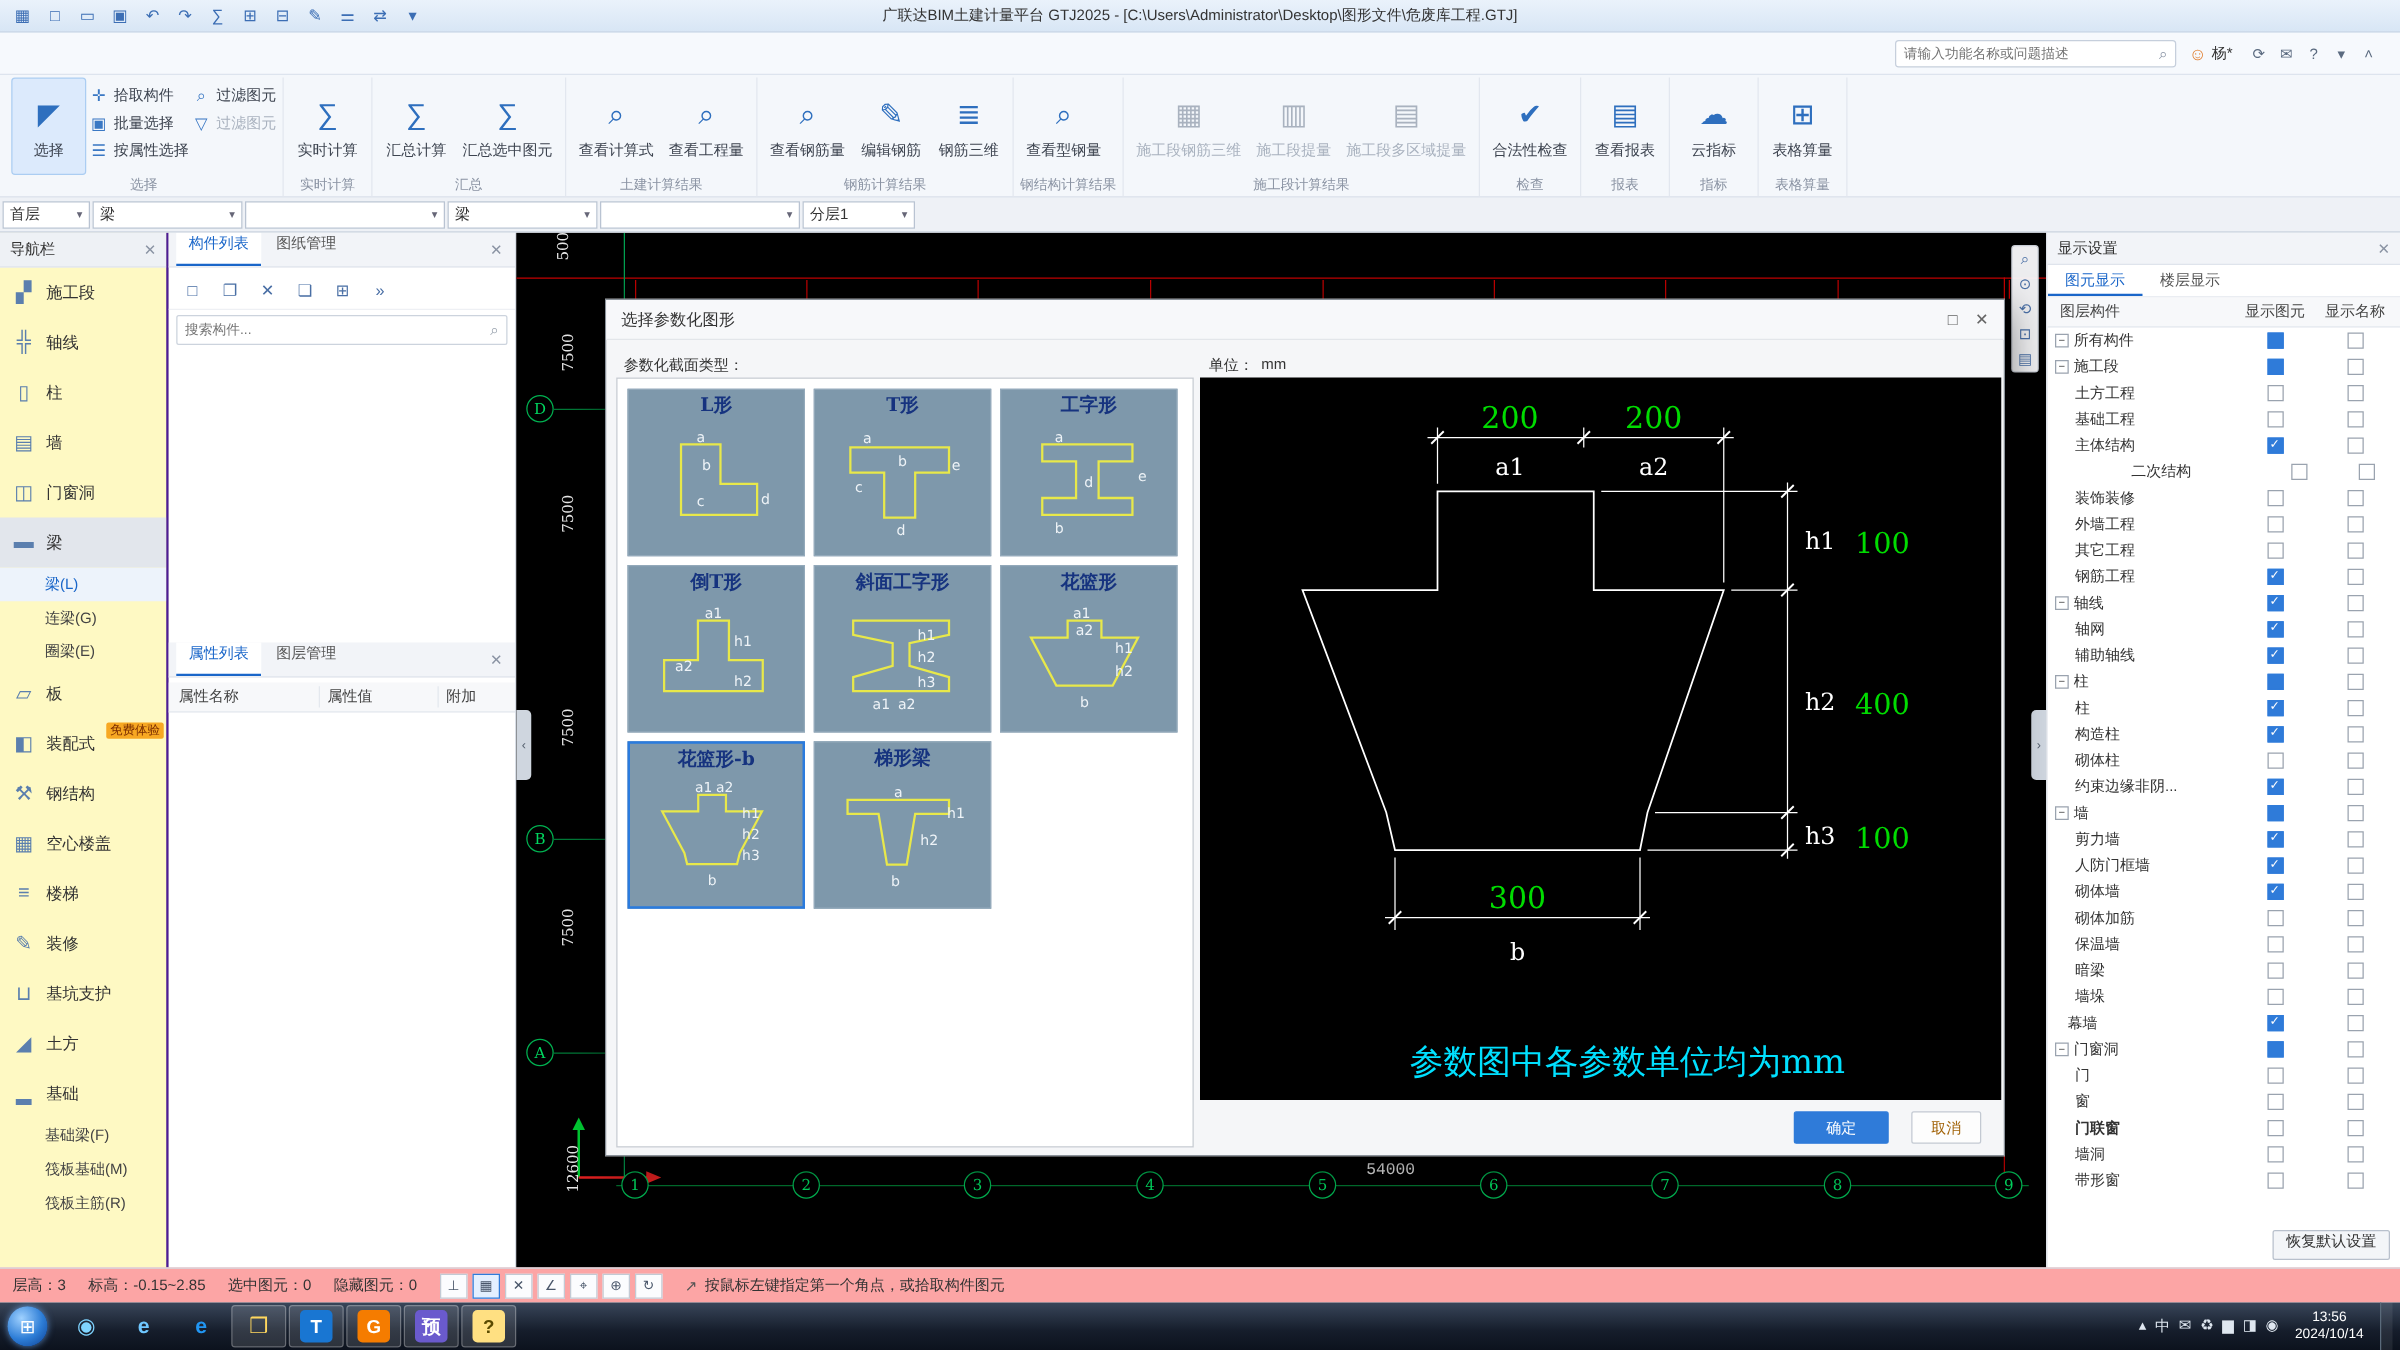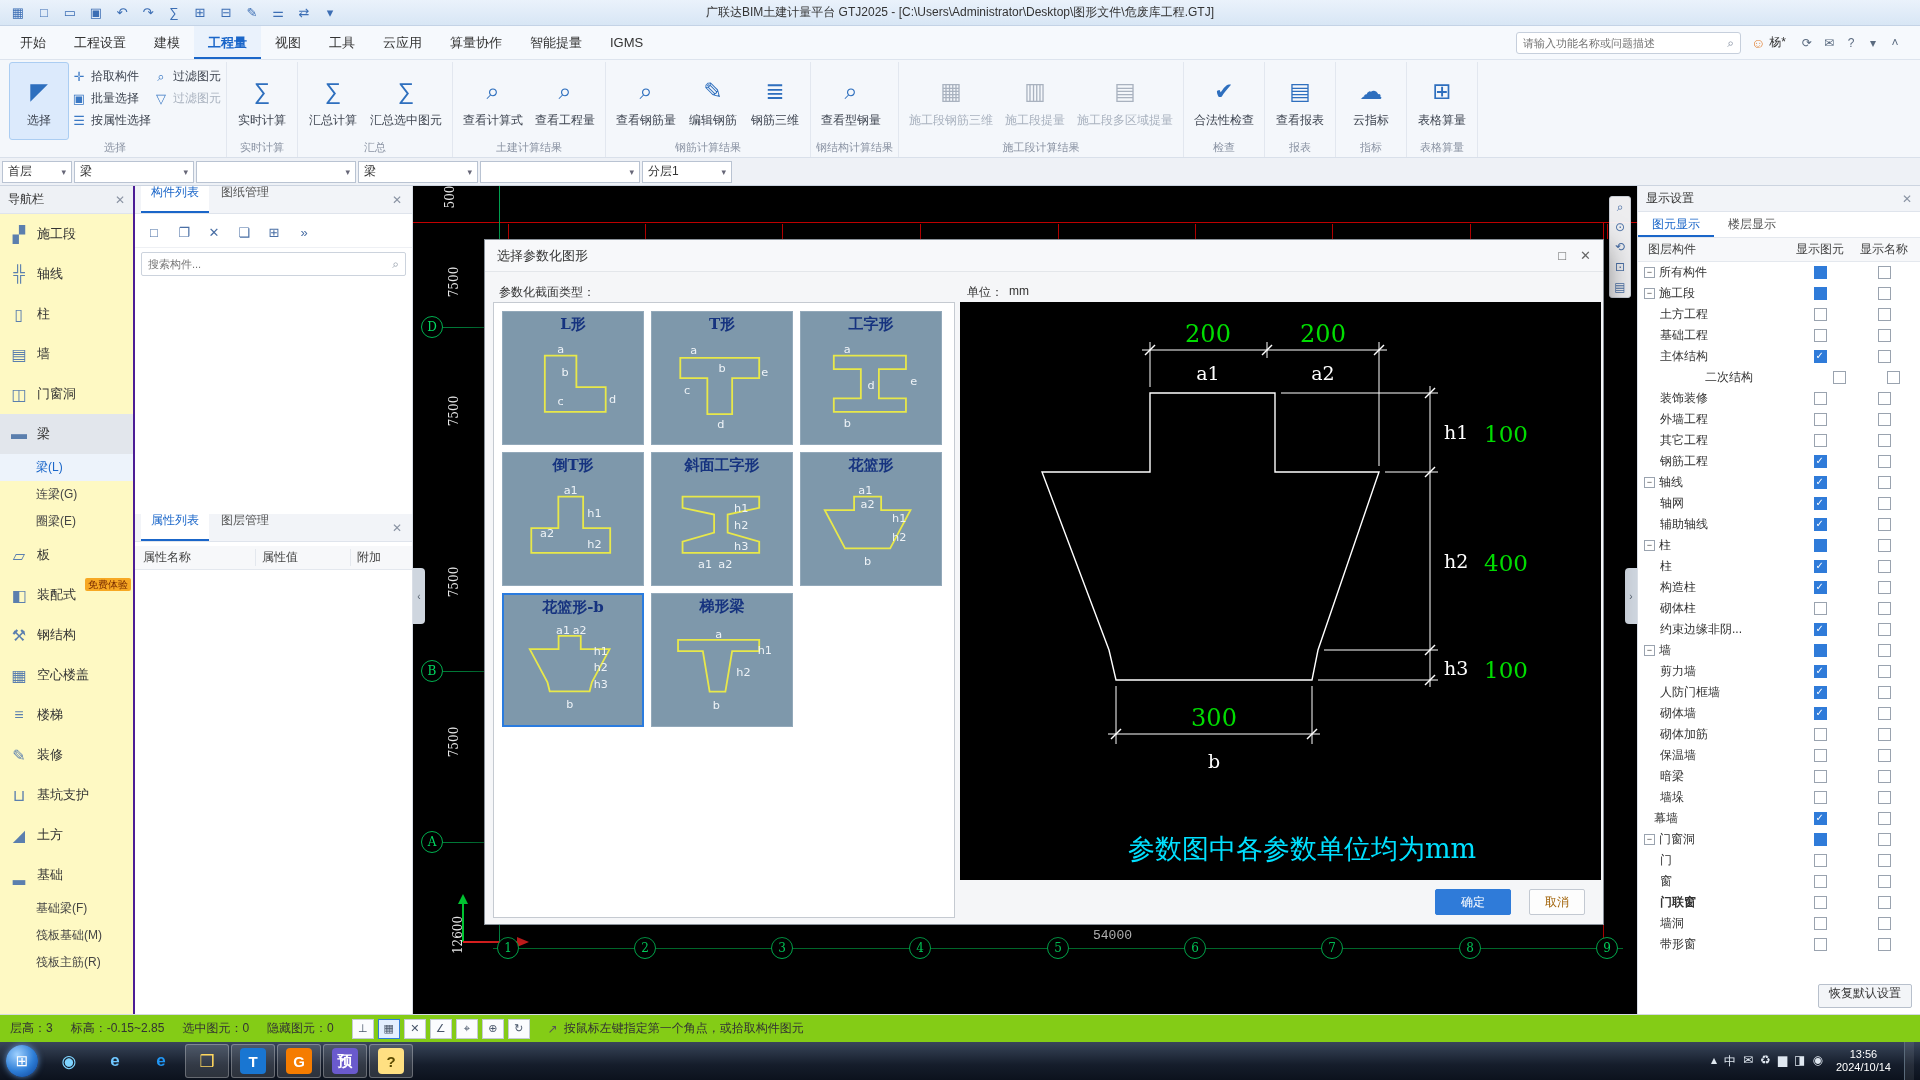--- a/index.html
+++ b/index.html
@@ -49,21 +49,21 @@
 .ln-x{color:#8a93a3;cursor:pointer}
 .ln-item{height:40px;display:flex;align-items:center;gap:8px;padding:0 9px;font-size:13px;color:#333;cursor:pointer;position:relative}
 .ln-item .ni{width:20px;font-size:16px;color:#5b7fae;text-align:center}
 .ln-item.active{background:#e2e6ec}
 .ln-sub{height:27px;padding-left:36px;font-size:12px;display:flex;align-items:center;color:#444;cursor:pointer}
 .ln-sub.current{color:#1a66c9;background:#edf3fb}
 .badge{position:absolute;right:2px;top:3px;background:#f7a823;color:#7a2d00;font-size:10px;padding:1px 3px;border-radius:2px;line-height:1.1}
 
 .panel2{position:absolute;left:135px;top:0;bottom:0;width:278px;background:#fff;border-right:1px solid #d9dee6}
 .p2-tabs{position:absolute;left:0;right:0;height:28px;background:#f2f4f8;border-bottom:1px solid #dfe4ec;display:flex;align-items:center;padding:0 6px;gap:2px}
-.p2-tab{padding:12px 10px;height:100%;display:flex;align-items:flex-end;gap:4px;font-size:12px;color:#555;cursor:pointer}
+.p2-tab{padding:0 10px;height:100%;display:flex;align-items:flex-start;gap:4px;font-size:12px;color:#555;cursor:pointer}
 .p2-tab.active{color:#1a66c9;background:#fff;box-shadow:inset 0 -2px 0 #1a66c9}
 .p2-x{margin-left:auto;color:#8a93a3;cursor:pointer;padding:0 4px}
 .p2-toolbar{position:absolute;left:0;right:0;top:32px;height:30px;display:flex;align-items:center;gap:8px;padding:0 8px;border-bottom:1px solid #eef0f4}
 .p2i{width:22px;height:22px;display:flex;align-items:center;justify-content:center;color:#4a6fa5;font-size:13px;border:1px solid transparent;cursor:pointer}
 .p2-search{position:absolute;left:6px;right:6px;top:66px;height:24px;border:1px solid #ccd3dd;border-radius:2px;display:flex;align-items:center;padding:0 6px;background:#fff}
 .p2-search input{flex:1;border:0;outline:0;font-size:11px;color:#333}
 .p2-search .mag{color:#9aa3af;font-size:12px}
 
 .cad{position:absolute;left:413px;top:0;width:1224px;bottom:0;background:#000;overflow:hidden}
 .vdim{position:absolute;left:26px;color:#e8e8e8;font-size:12px;transform:rotate(-90deg);font-family:"DejaVu Serif",serif;white-space:nowrap}
@@ -115,21 +115,21 @@
 .trow{height:21px;display:flex;align-items:center;cursor:pointer}
 .tlabel{width:150px;display:flex;align-items:center;overflow:hidden;white-space:nowrap;font-size:12px;color:#333}
 .exp{width:11px;height:11px;border:1px solid #9aa3af;background:#fff;font-size:9px;line-height:9px;text-align:center;color:#444;margin-right:4px;flex:none}
 .tcol{width:64px;display:flex;justify-content:center}
 .cb{width:13px;height:13px;border:1px solid #9aa3af;background:#fff;display:inline-block;position:relative;cursor:pointer}
 .cb.on{background:#2f7bd9;border-color:#2f7bd9}
 .cb.on::after{content:"✓";position:absolute;left:1px;top:-1px;color:#fff;font-size:10px}
 .cb.partial{background:#2f7bd9;border-color:#2f7bd9}
 .reset-btn{position:absolute;right:8px;bottom:6px;height:24px;padding:0 10px;border:1px solid #b8c0cc;background:#f3f5f8;font-size:12px;color:#333;border-radius:2px;cursor:pointer}
 
-.statusbar{position:absolute;left:0;top:1014px;right:0;height:28px;background:#84cc16;border-top:1px solid #d4dae2;display:flex;align-items:center;gap:18px;padding:0 10px;z-index:16}
+.statusbar{position:absolute;left:0;top:1014px;right:0;height:28px;background:#fca5a5;border-top:1px solid #d4dae2;display:flex;align-items:center;gap:18px;padding:0 10px;z-index:16}
 .sb-field{font-size:12px;color:#333;white-space:nowrap}
 .sb-icons{display:flex;gap:4px}
 .sbi{width:22px;height:20px;border:1px solid #c3cad4;background:#fbfcfe;display:flex;align-items:center;justify-content:center;font-size:11px;color:#49566a;cursor:pointer}
 .sbi.active{border-color:#2f7bd9;background:#e3efff}
 .sb-hint{display:flex;align-items:center;gap:6px;color:#333;font-size:12px}
 .sb-hint .hico{color:#555}
 
 .taskbar{position:absolute;left:0;top:1042px;right:0;height:38px;background:linear-gradient(#39465a,#151d2b 60%,#0c121d);display:flex;align-items:center;z-index:30}
 .orb{width:32px;height:32px;border-radius:50%;margin:0 8px 0 6px;background:radial-gradient(circle at 35% 30%,#9fd1ff,#2d7dd6 55%,#0b3d91);display:flex;align-items:center;justify-content:center;color:#fff;font-size:15px;cursor:pointer;box-shadow:0 0 6px rgba(120,180,255,.7)}
 .tapp{width:44px;height:34px;margin:0 1px;display:flex;align-items:center;justify-content:center;border-radius:3px;cursor:pointer}
@@ -159,32 +159,20 @@
         <div class="qi">⊟</div>
         <div class="qi">✎</div>
         <div class="qi">⚌</div>
         <div class="qi">⇄</div>
         <div class="qi">▾</div>
       </div>
     <div class="wintitle">广联达BIM土建计量平台 GTJ2025 - [C:\Users\Administrator\Desktop\图形文件\危废库工程.GTJ]</div>
   </div>
 
   <div class="tabrow">
-    <div class="rtabs">
-        <div class="tab">开始</div>
-        <div class="tab">工程设置</div>
-        <div class="tab">建模</div>
-        <div class="tab active">工程量</div>
-        <div class="tab">视图</div>
-        <div class="tab">工具</div>
-        <div class="tab">云应用</div>
-        <div class="tab">算量协作</div>
-        <div class="tab">智能提量</div>
-        <div class="tab">IGMS</div>
-      </div>
     <div class="tabrow-right">
       <div class="searchbox">
         <input placeholder="请输入功能名称或问题描述" style="">
         <span class="mag">⌕</span>
       </div>
       <div class="userchip">
         <span class="uic">☺</span>
         <span>杨*</span>
       </div>
       <div style="display:flex">

